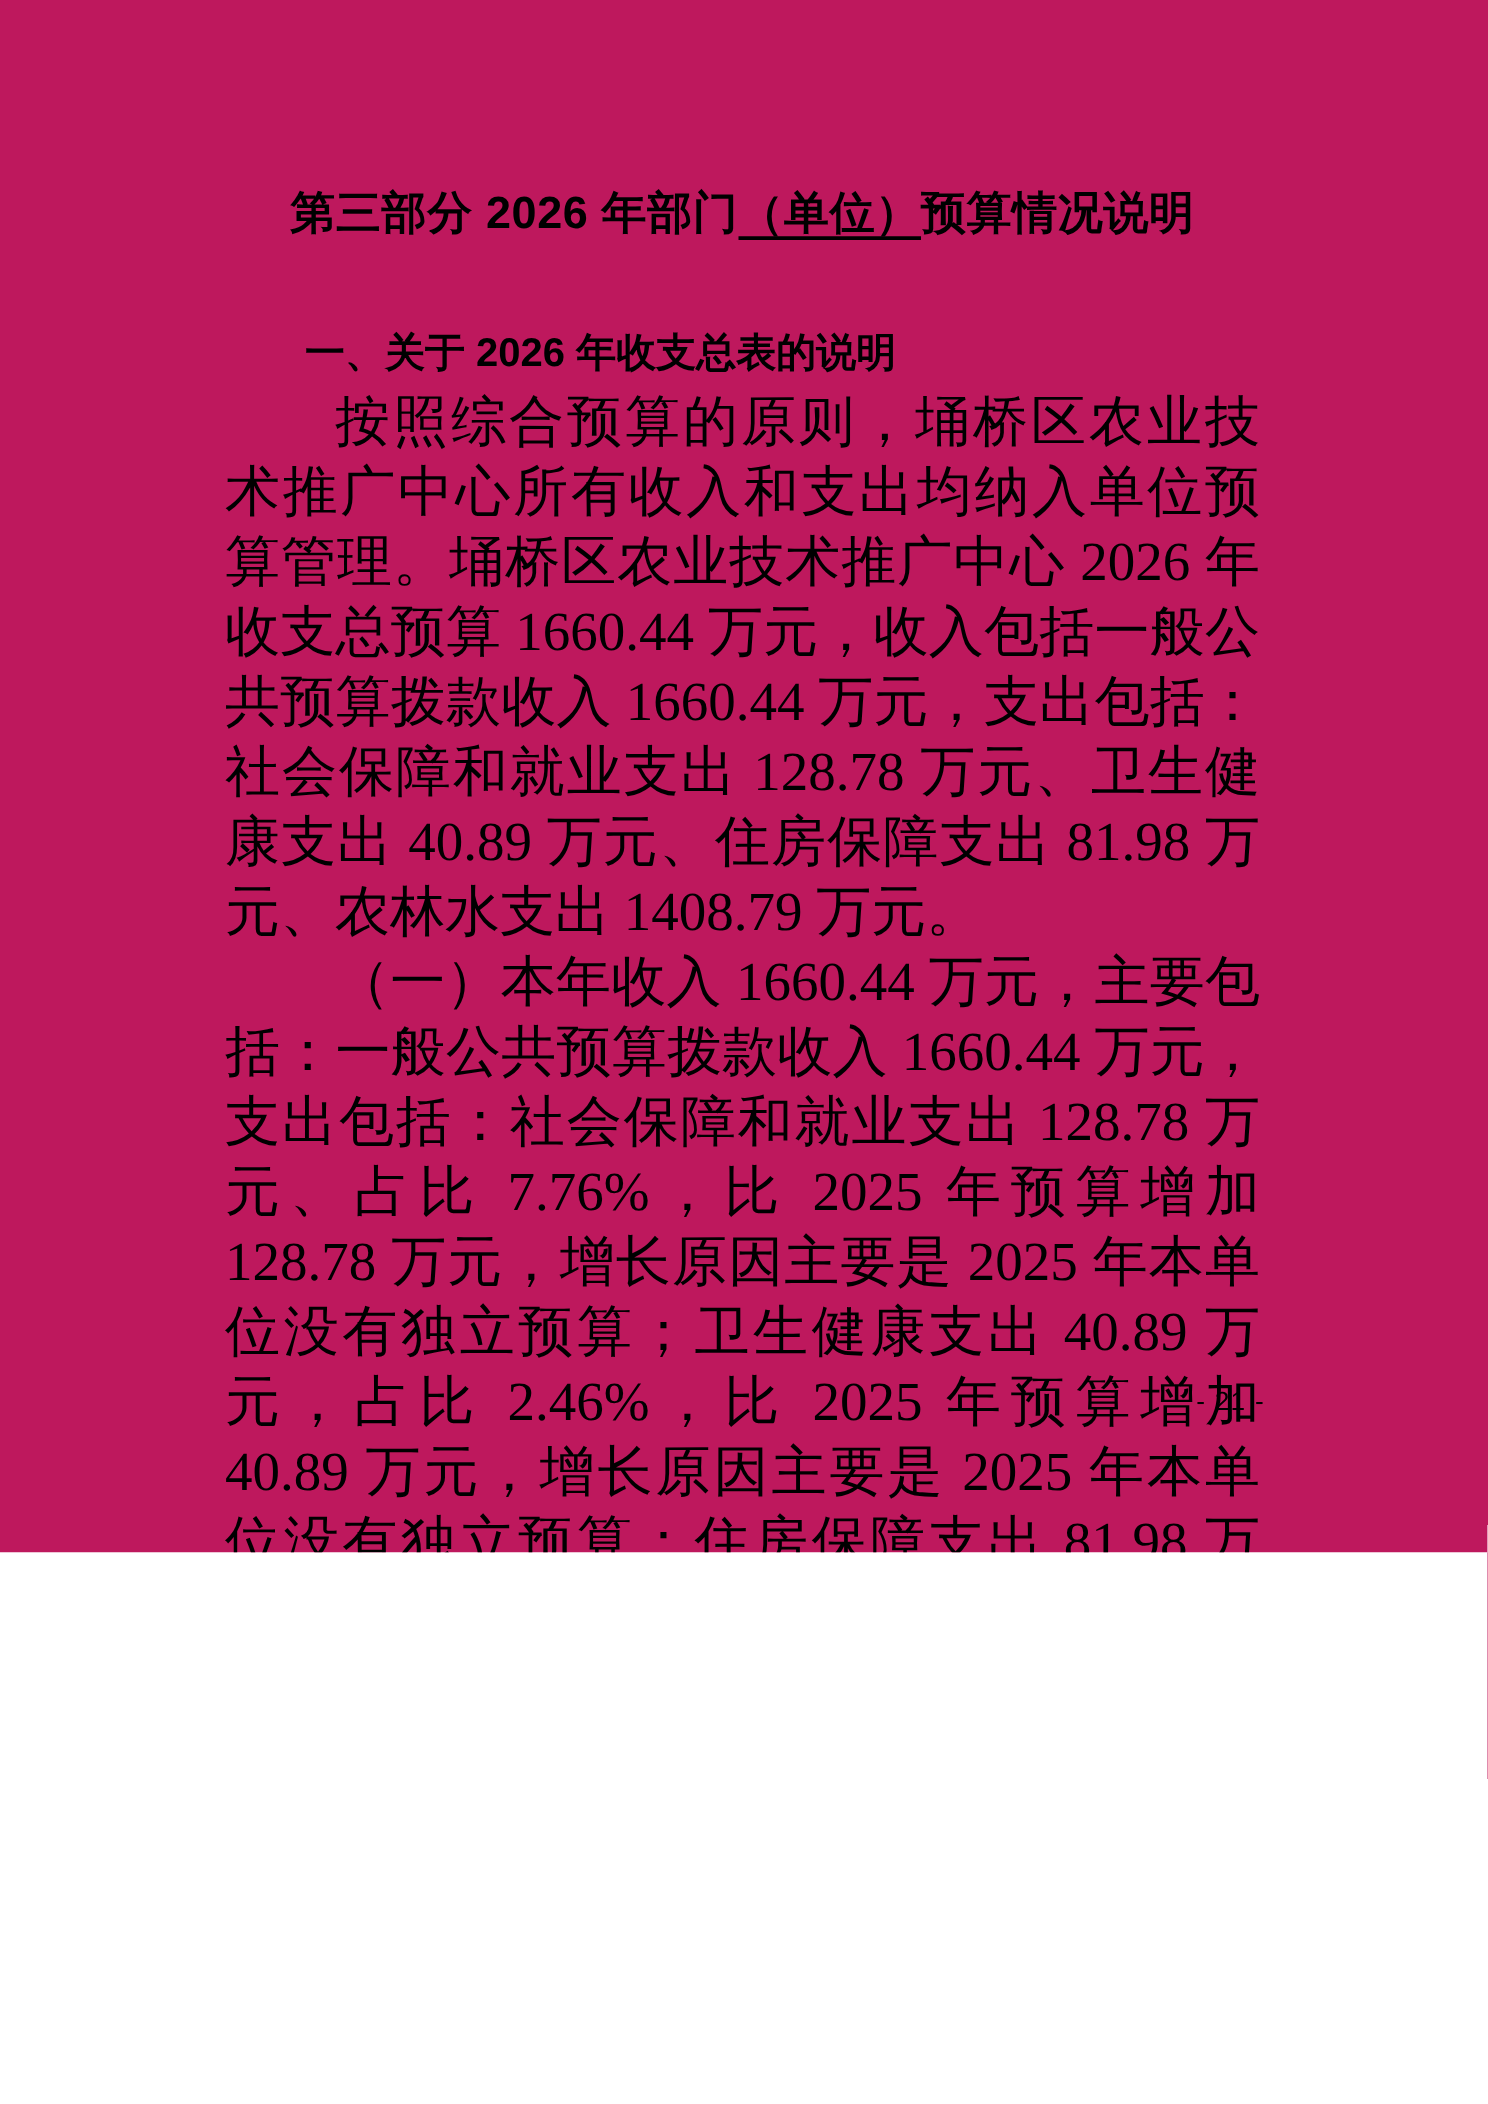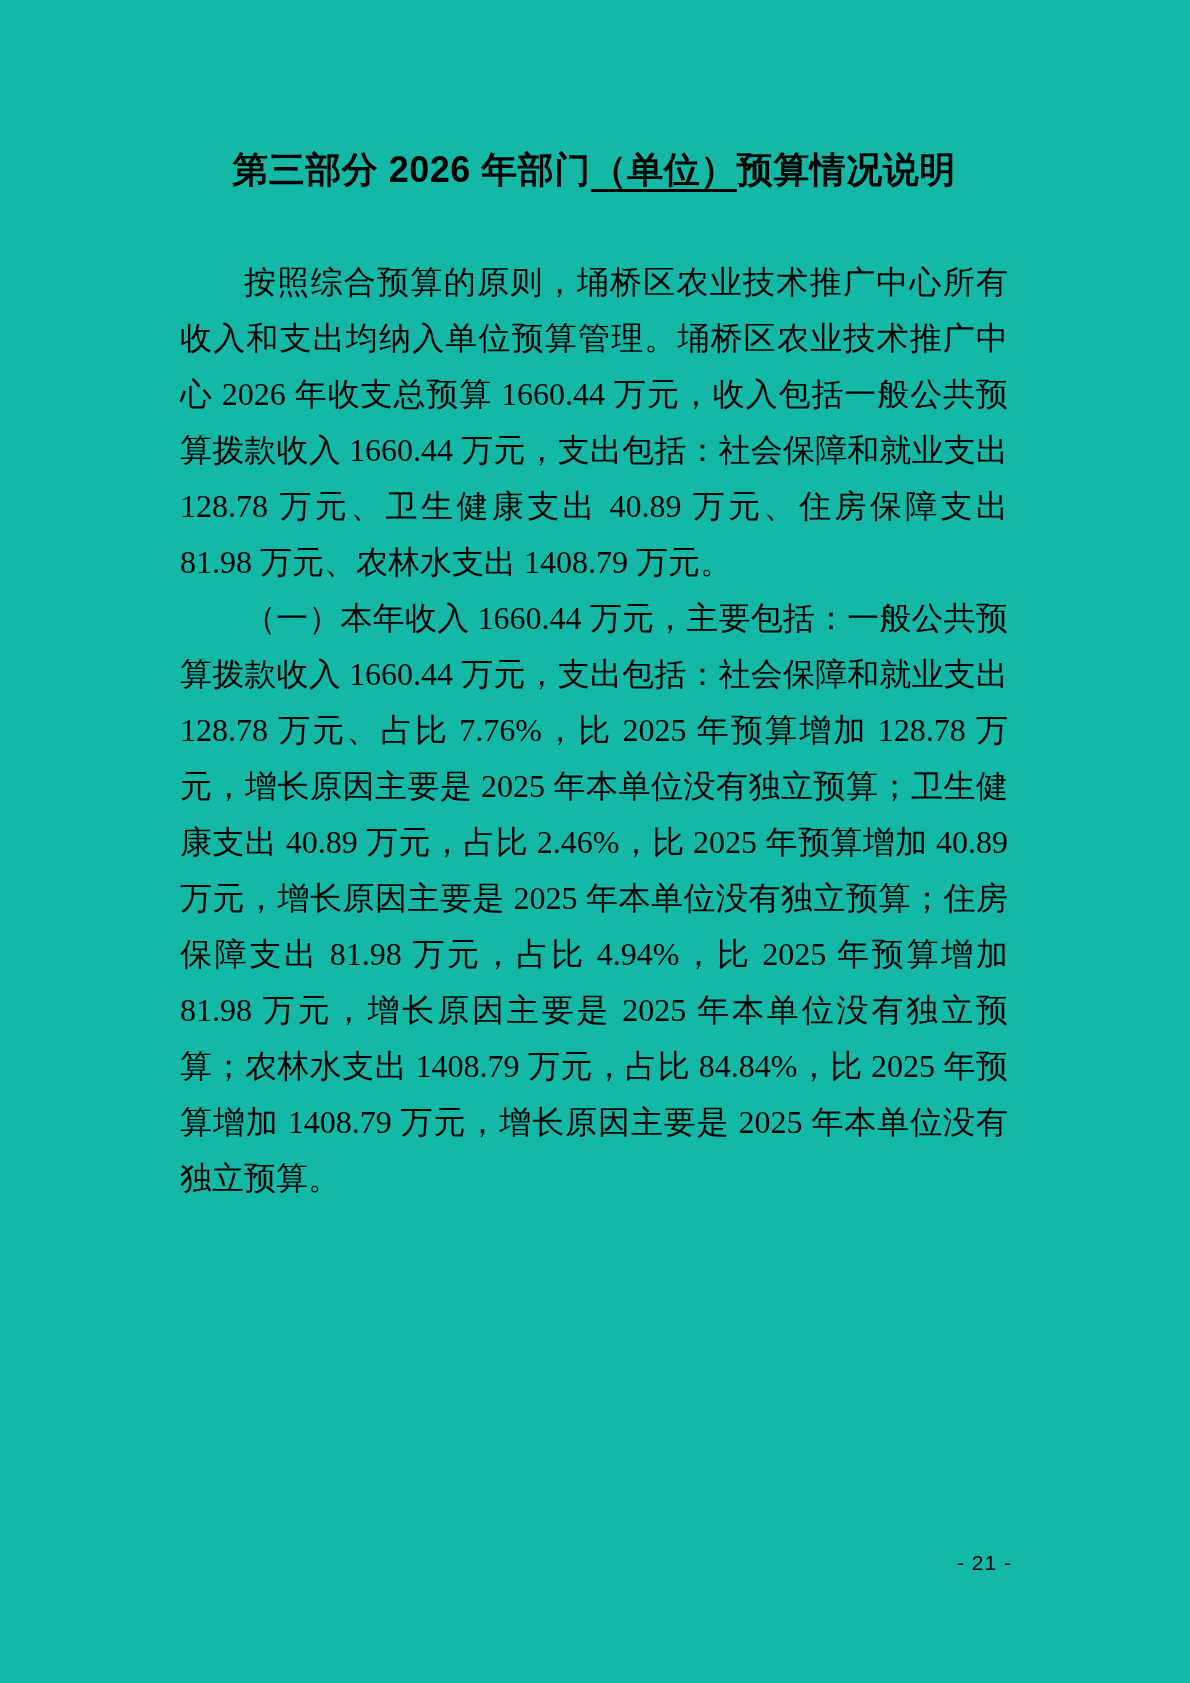--- a/index.html
+++ b/index.html
@@ -3,22 +3,22 @@
 <meta charset="utf-8">
 <style>
   html, body {
     margin: 0;
     padding: 0;
     background: #ffffff;
   }
   .page {
     position: relative;
     width: 1190px;
-    height: 1683px;
-    background: #14b8a6;
+    height: 1242px;
+    background: #be185d;
     color: #000000;
     overflow: hidden;
   }
   .content {
     position: absolute;
     top: 0;
     left: 180px;
     width: 828px;
     padding-top: 142px;
   }
@@ -40,21 +40,21 @@
   .section-heading {
     font-family: "Liberation Sans", "DejaVu Sans", sans-serif;
     font-weight: 700;
     font-size: 32px;
     line-height: 56px;
     text-indent: 2em;
     margin: 0;
   }
   .para {
     font-family: "Liberation Serif", "DejaVu Serif", serif;
-    font-size: 32px;
+    font-size: 44px;
     line-height: 56px;
     text-indent: 2em;
     text-align: justify;
     margin: 0;
   }
   .page-number {
     position: absolute;
     right: 178px;
     bottom: 108px;
     font-family: Liberation Sans, sans-serif;
@@ -63,20 +63,21 @@
   }
 </style>
 </head>
 <body>
 
 <div class="page">
   <div class="content">
 
     <h1 class="doc-title"><span>第三部分 2026 年部门</span><span class="title-underline">（单位）</span><span>预算情况说明</span></h1>
 
+    <h2 class="section-heading">一、关于 2026 年收支总表的说明</h2>
 
     <p class="para">按照综合预算的原则，埇桥区农业技术推广中心所有收入和支出均纳入单位预算管理。埇桥区农业技术推广中心 2026 年收支总预算 1660.44 万元，收入包括一般公共预算拨款收入 1660.44 万元，支出包括：社会保障和就业支出 128.78 万元、卫生健康支出 40.89 万元、住房保障支出 81.98 万元、农林水支出 1408.79 万元。</p>
 
 
 
     <p class="para">（一）本年收入 1660.44 万元，主要包括：一般公共预算拨款收入 1660.44 万元，支出包括：社会保障和就业支出 128.78 万元、占比 7.76%，比 2025 年预算增加 128.78 万元，增长原因主要是 2025 年本单位没有独立预算；卫生健康支出 40.89 万元，占比 2.46%，比 2025 年预算增加 40.89 万元，增长原因主要是 2025 年本单位没有独立预算；住房保障支出 81.98 万元，占比 4.94%，比 2025 年预算增加 81.98 万元，增长原因主要是 2025 年本单位没有独立预算；农林水支出 1408.79 万元，占比 84.84%，比 2025 年预算增加 1408.79 万元，增长原因主要是 2025 年本单位没有独立预算。</p>
 
   </div>
 
   <div class="page-number">- 21 -</div>

